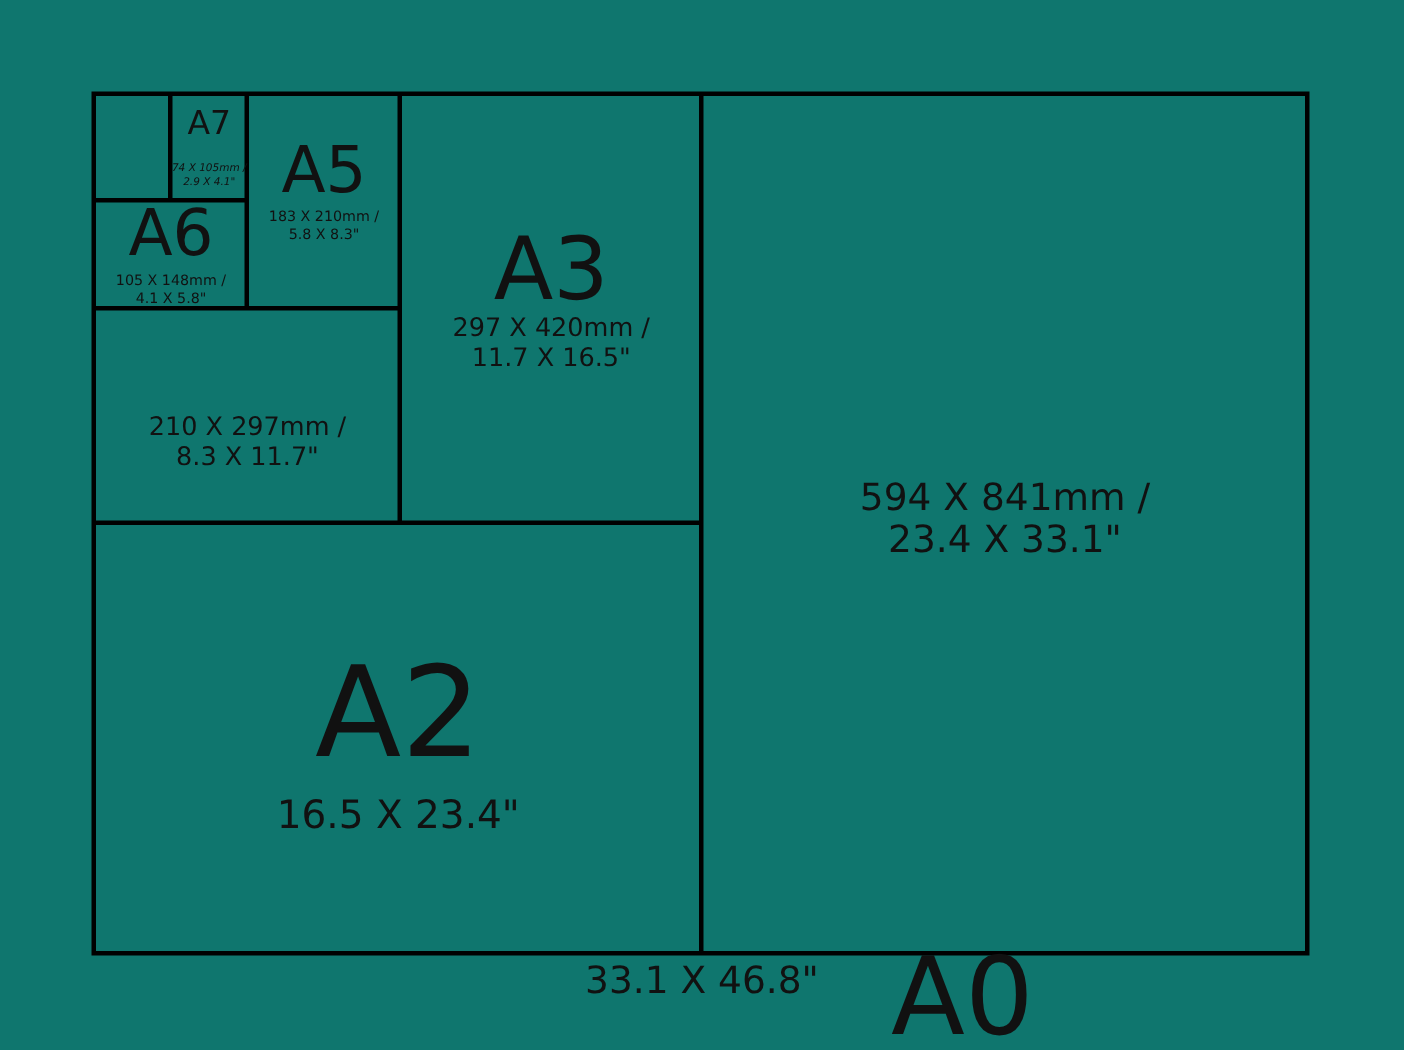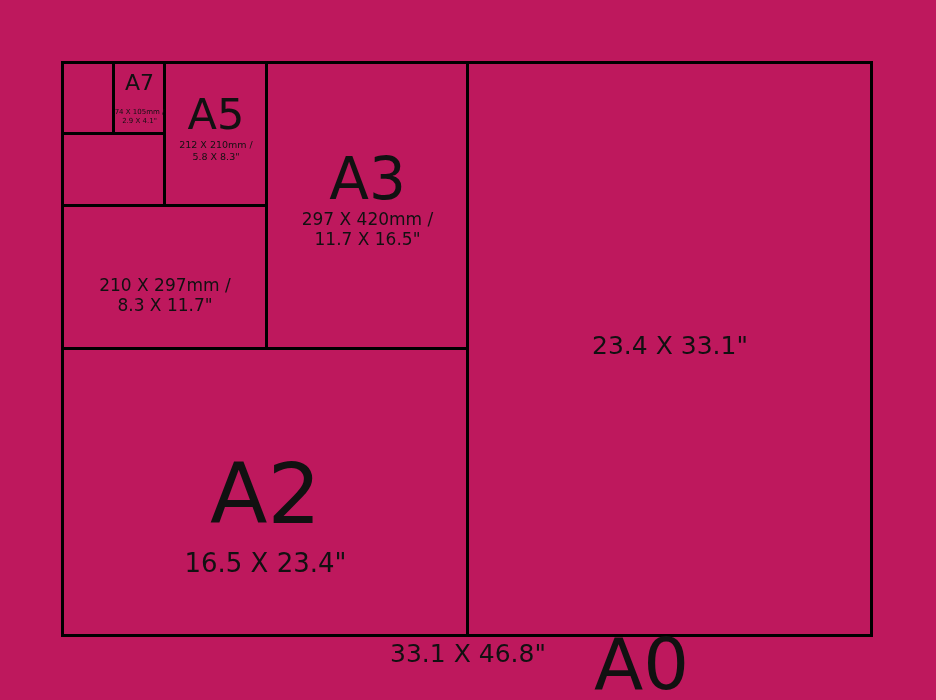--- a/index.html
+++ b/index.html
@@ -4,21 +4,21 @@
 <style>
   html, body {
     margin: 0;
     padding: 0;
     background: #ffffff;
   }
   .canvas {
     position: relative;
     width: 936px;
     height: 700px;
-    background: #be185d;
+    background: #0f766e;
     font-family: "DejaVu Sans", sans-serif;
     color: #111111;
     overflow: hidden;
   }
   
   .outer {
     position: absolute;
     left: 61px;
     top: 61px;
     width: 812px;
@@ -48,39 +48,39 @@
     justify-content: center;
     text-align: center;
     box-sizing: border-box;
   }
   .title { line-height: 1.05; font-weight: 400; white-space: nowrap; }
   .dims  { white-space: nowrap; }
   .dims span { display: block; }
 
   .box-a7 { left: 114px; top: 63px;  width: 51px;  height: 71px; }
   .box-a7 .title { font-size: 22px; }
-  .box-a7 .dims  { font-size: 7px;  line-height: 9px;  margin-top: 14px; }
+  .box-a7 .dims  { font-size: 7px;  line-height: 9px;  margin-top: 14px; font-style: italic; }
 
   .box-a6 { left: 63px;  top: 134px; width: 102px; height: 72px; }
   .box-a6 .title { font-size: 43px; }
   .box-a6 .dims  { font-size: 9.5px; line-height: 12px; margin-top: 2px; }
 
   .box-a5 { left: 165px; top: 63px;  width: 102px; height: 143px; padding-bottom: 14px; text-align: center; }
   .box-a5 .title { font-size: 43px; }
   .box-a5 .dims  { font-size: 9.5px; line-height: 12px; margin-top: 2px; }
 
   .box-a4 { left: 63px;  top: 206px; width: 204px; height: 143px; padding-top: 18px; }
   .box-a4 .title { font-size: 58px; }
   .box-a4 .dims  { font-size: 17px; line-height: 20px; margin-top: 16px; }
 
   .box-a3 { left: 267px; top: 63px;  width: 201px; height: 286px; padding-bottom: 14px; }
   .box-a3 .title { font-size: 58px; }
   .box-a3 .dims  { font-size: 17px; line-height: 20px; }
 
-  .box-a2 { left: 63px;  top: 366px; width: 405px; height: 286px; padding-top: 10px; }
+  .box-a2 { left: 63px;  top: 347px; width: 405px; height: 286px; padding-top: 10px; }
   .box-a2 .title { font-size: 84px; }
   .box-a2 .dims  { font-size: 26px; line-height: 29px; margin-top: 10px; }
 
   .box-a1 { left: 468px; top: 63px;  width: 404px; height: 572px; padding-bottom: 14px; }
   .box-a1 .title { font-size: 78px; }
   .box-a1 .dims  { font-size: 25px; line-height: 28px; margin-top: 8px; }
 
   
   .a0-dims {
     position: absolute;
@@ -120,25 +120,32 @@
   <div class="size-box" style="left:63px;top:63px;width:51px;height:71px;"></div>
 
   <div class="size-box box-a7">
     <div class="title">A7</div>
     <div class="dims">
       <span>74 X 105mm /</span>
       <span>2.9 X 4.1"</span>
     </div>
   </div>
 
+  <div class="size-box box-a6">
+    <div class="title">A6</div>
+    <div class="dims">
+      <span>105 X 148mm /</span>
+      <span>4.1 X 5.8"</span>
+    </div>
+  </div>
 
   <div class="size-box box-a5">
     <div class="title">A5</div>
     <div class="dims">
-      <span>212 X 210mm /</span>
+      <span>183 X 210mm /</span>
       <span>5.8 X 8.3"</span>
     </div>
   </div>
 
   <div class="size-box box-a4">
     <div class="dims">
       <span>210 X 297mm /</span>
       <span>8.3 X 11.7"</span>
     </div>
   </div>
@@ -153,20 +160,21 @@
 
   <div class="size-box box-a2">
     <div class="title">A2</div>
     <div class="dims">
       <span>16.5 X 23.4"</span>
     </div>
   </div>
 
   <div class="size-box box-a1">
     <div class="dims">
+      <span>594 X 841mm /</span>
       <span>23.4 X 33.1"</span>
     </div>
   </div>
 
   <div class="a0-dims dims">
     <span>33.1 X 46.8"</span>
   </div>
   <div class="a0-label">A0</div>
 
 </div>

